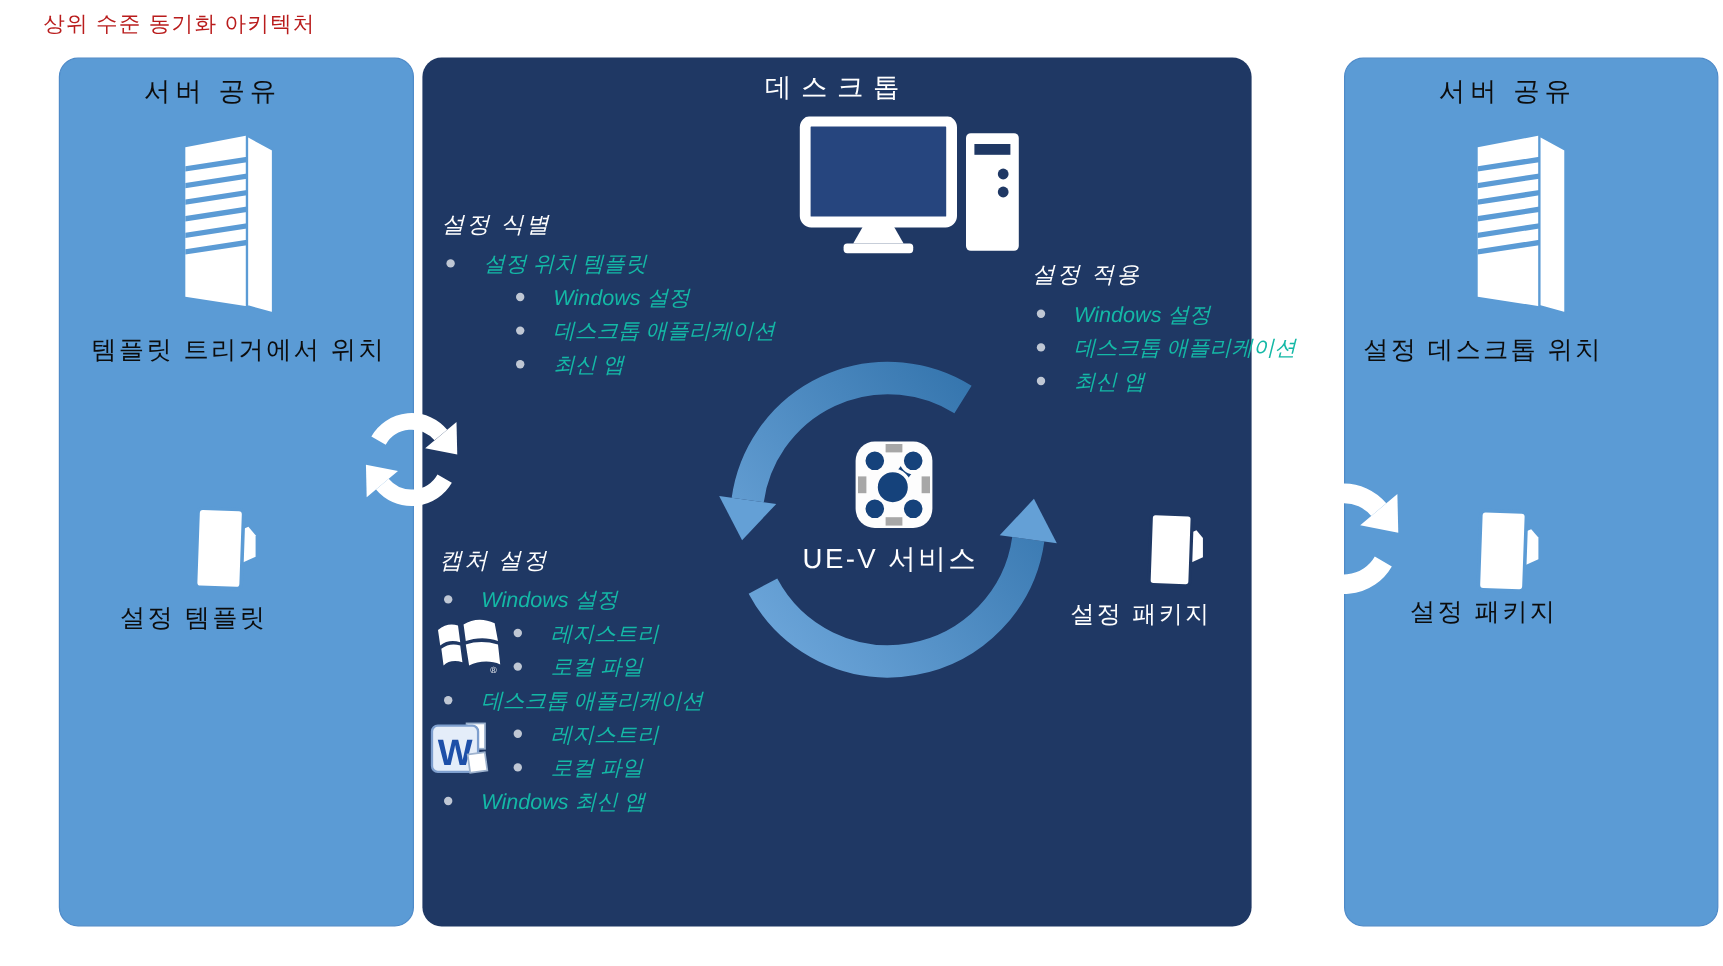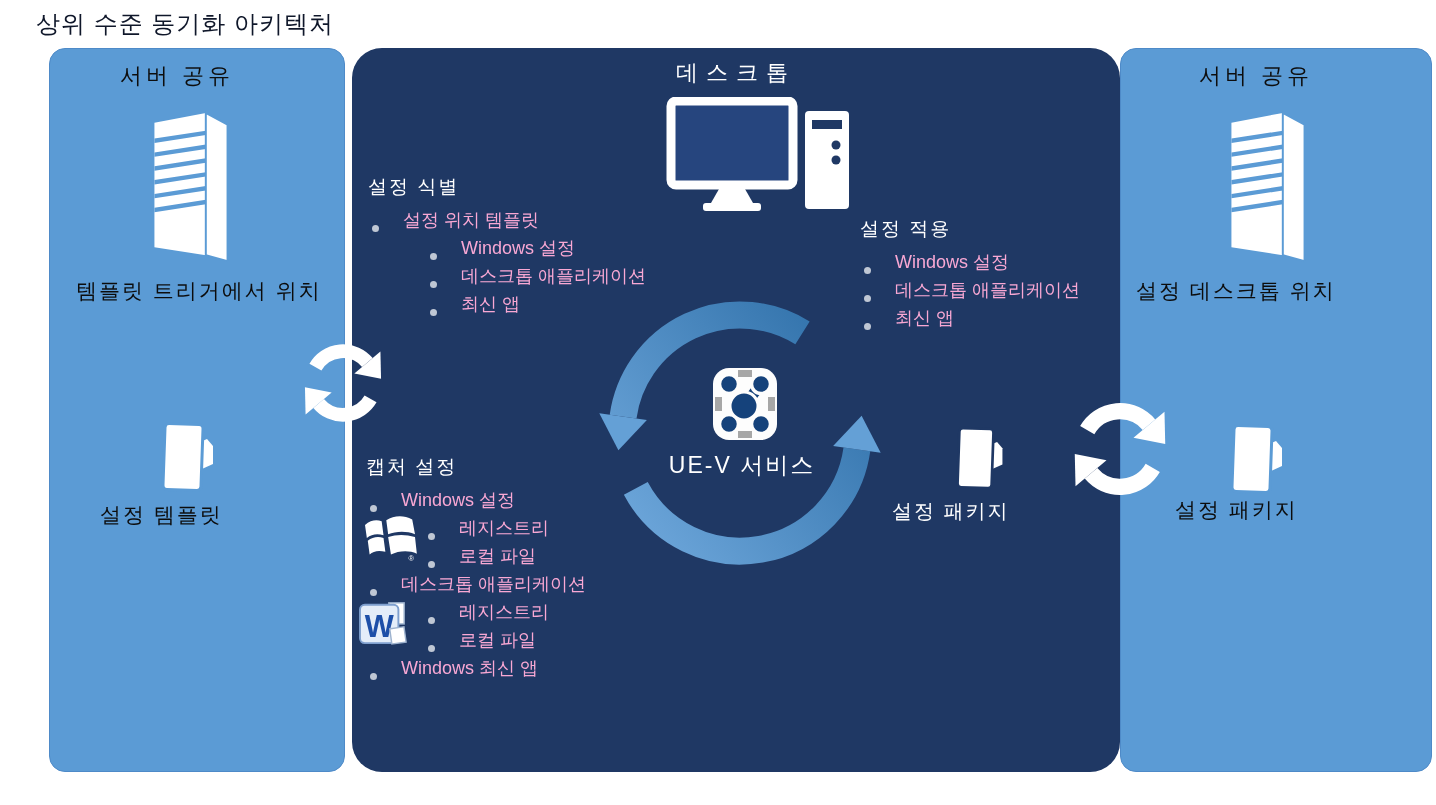--- a/index.html
+++ b/index.html
@@ -3,48 +3,48 @@
 <meta charset="utf-8">
 <style>
   html,body{margin:0;padding:0;}
   body{
     width:1436px;height:805px;position:relative;overflow:hidden;
     background:#ffffff;
     font-family:"Liberation Sans","DejaVu Sans",sans-serif;
   }
   .abs{position:absolute;}
   .page-title{
-    left:36px;top:8px;font-size:24px;color:#0f172a;letter-spacing:1px;
+    left:36px;top:8px;font-size:18px;color:#b91c1c;letter-spacing:1px;
   }
   .panel{top:48px;height:724px;}
   .panel-side{
     width:296px;background:var(--side-panel,#5B9BD5);
     border-radius:16px;border:1px solid #4E8AC8;box-sizing:border-box;
   }
   .panel-left{left:49px;}
   .panel-right{left:1120px;width:312px;}
   .panel-center{
-    left:352px;width:768px;background:var(--center-panel,#1F3864);
-    border-radius:30px;
+    left:352px;width:691px;background:var(--center-panel,#1F3864);
+    border-radius:16px;
   }
   .side-header{
     top:12px;left:0;width:100%;box-sizing:border-box;padding-right:40px;
     text-align:center;font-size:22px;color:#0d0d0d;letter-spacing:4px;
   }
   .center-header{
     top:10px;left:0;width:100%;text-align:center;
     font-size:22px;color:#ffffff;letter-spacing:8px;
   }
   .side-label{font-size:21px;color:#0c0c0c;letter-spacing:2px;white-space:nowrap;}
-  .block{position:absolute;}
+  .block{position:absolute;font-style:italic;}
   .block .hd{
     font-size:19px;color:#ffffff;letter-spacing:2px;margin-bottom:8px;white-space:nowrap;
   }
-  .li{display:flex;align-items:flex-end;margin:4px 0;min-height:24px;
-      font-size:18px;color:#f9a8d4;white-space:nowrap;}
+  .li{display:flex;align-items:flex-start;margin:4px 0;min-height:24px;
+      font-size:18px;color:#14b8a6;white-space:nowrap;}
   .li .dot{flex:none;width:7px;height:7px;border-radius:50%;
       background:#BFC7D4;margin:8px 24px 0 4px;}
   .li.l1{padding-left:58px;}
   .li.cont .dot{visibility:hidden;}
   .service-label{
     left:290px;top:402px;width:200px;text-align:center;
     font-size:23px;color:#ffffff;letter-spacing:2px;
   }
   .pkg-label{font-size:20px;color:#ffffff;letter-spacing:2px;white-space:nowrap;}
   svg{display:block;}

